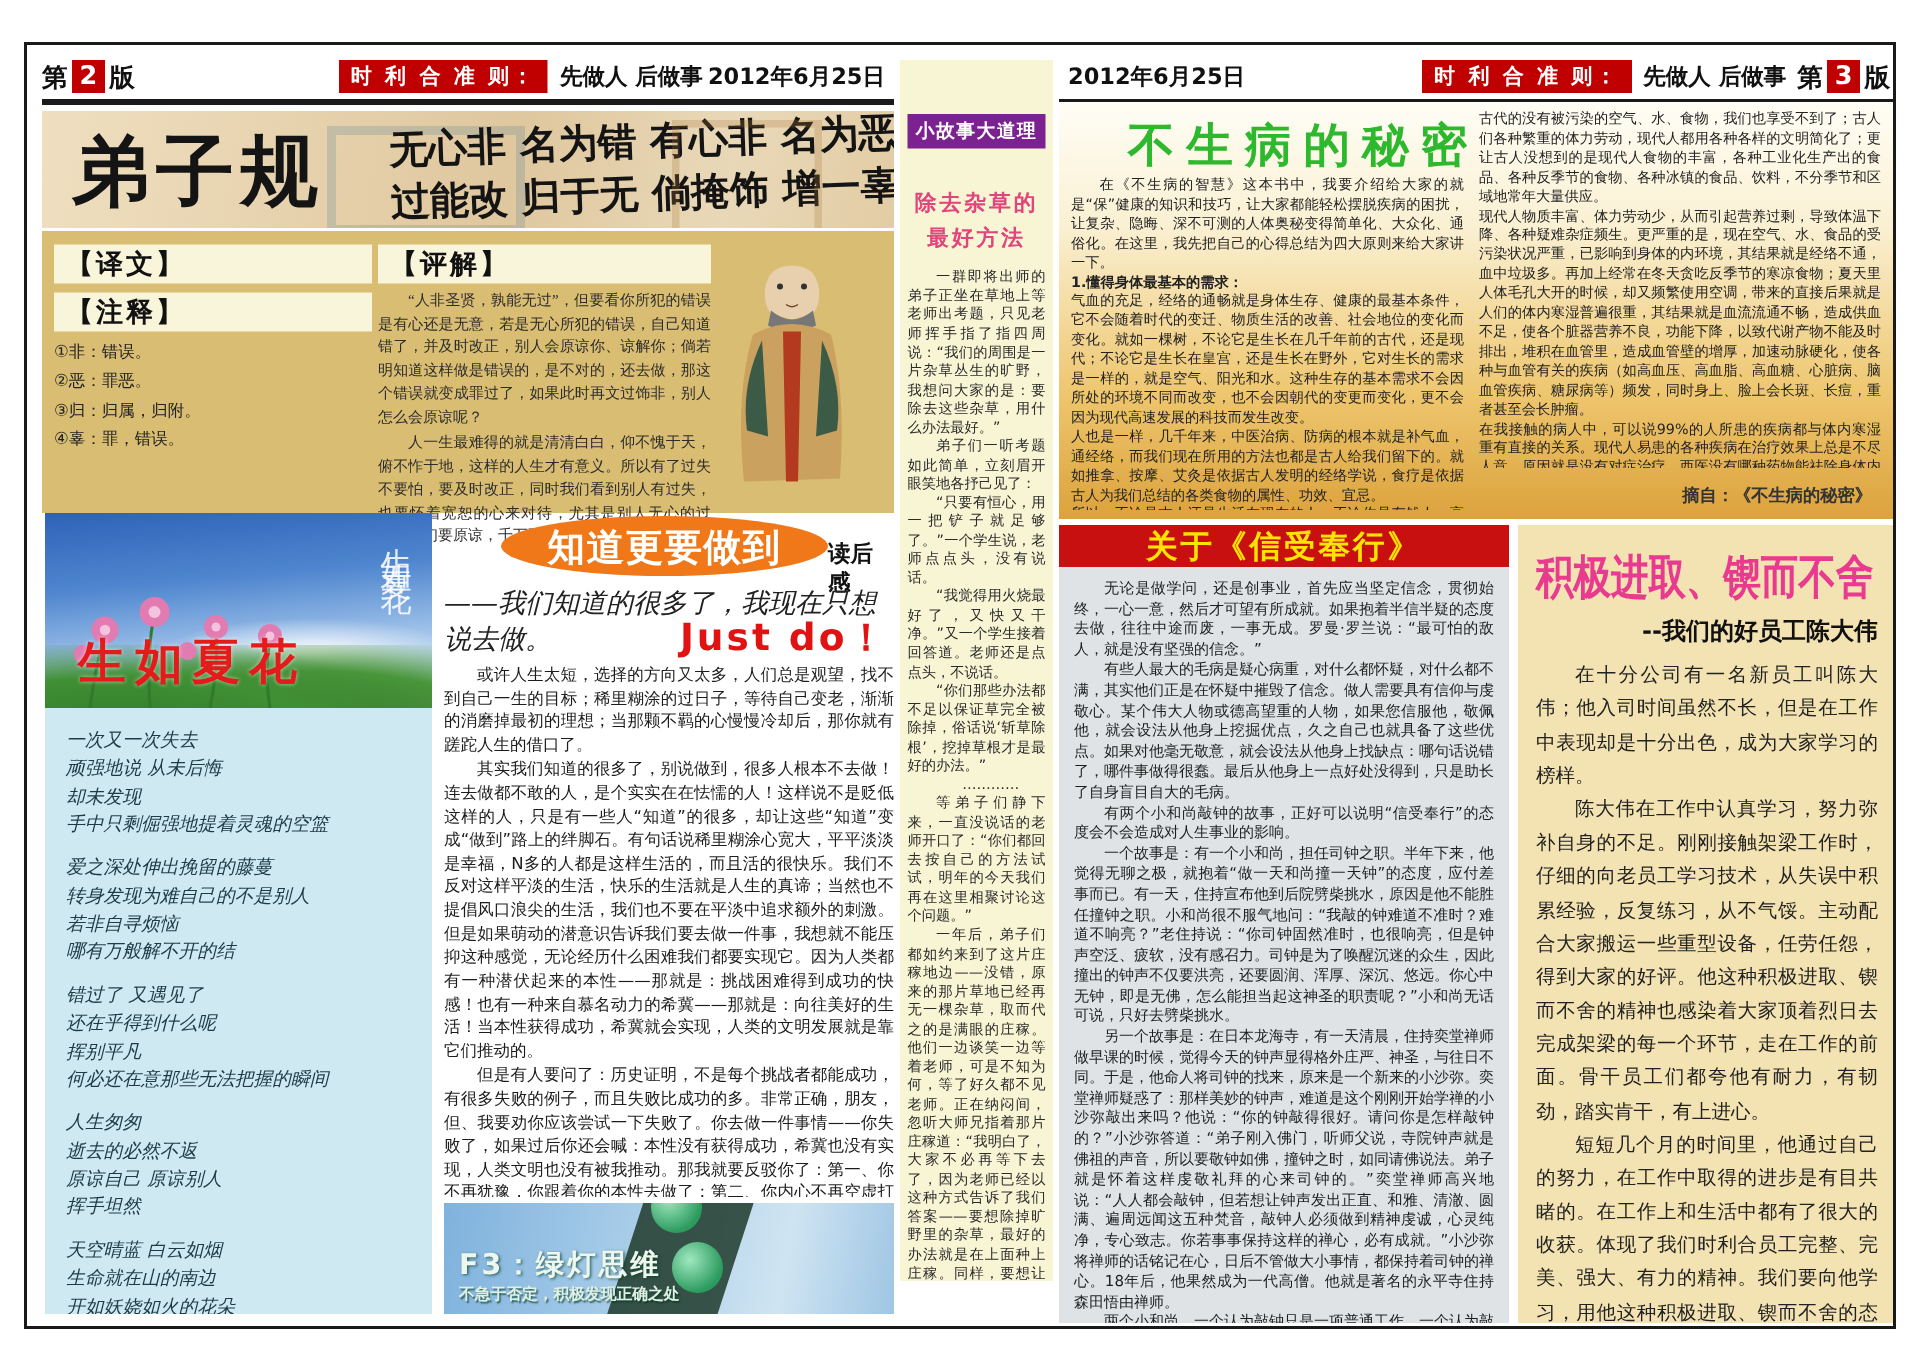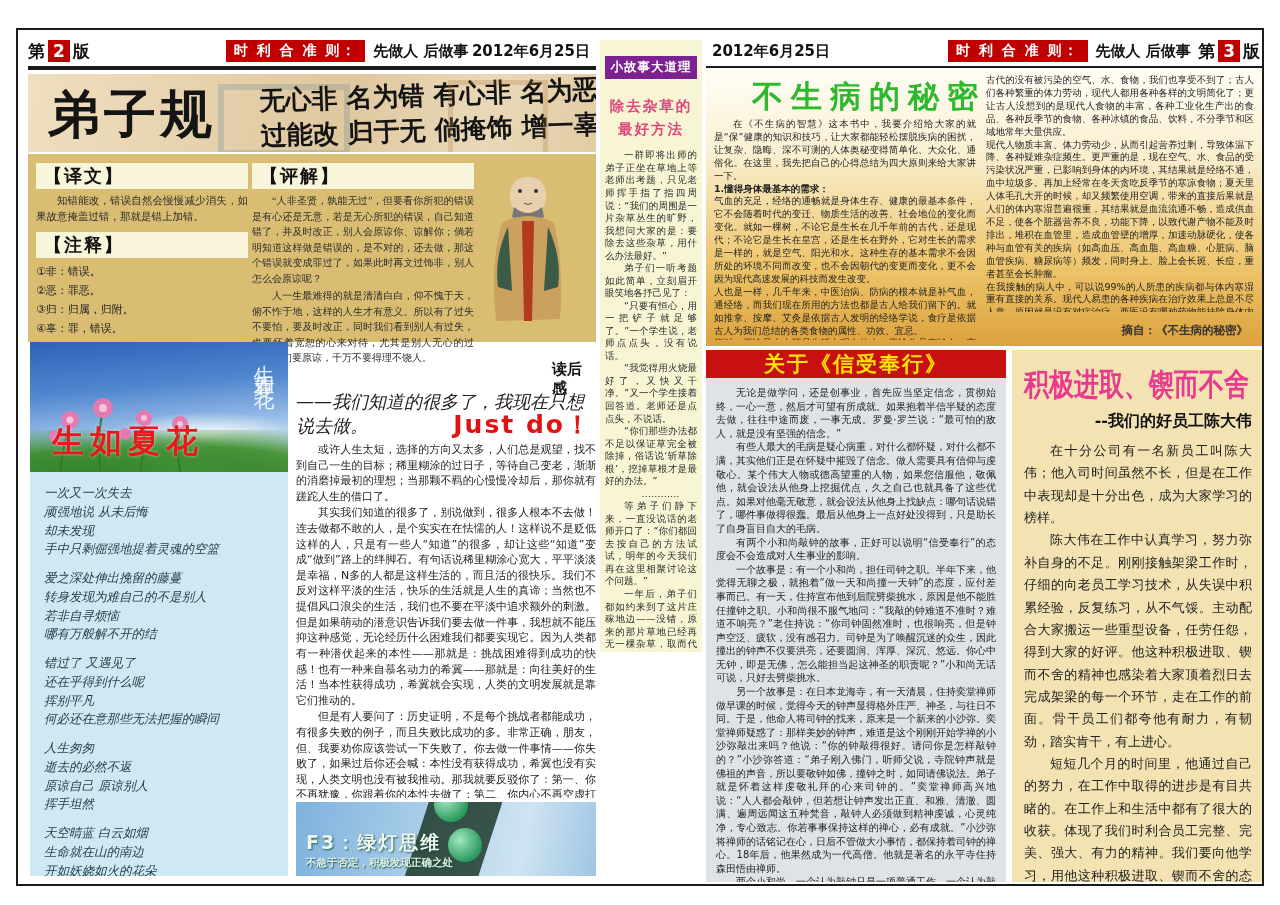--- a/index.html
+++ b/index.html
@@ -53,23 +53,23 @@
   .zd-slogan{position:absolute;right:4px;top:66px;font-size:25px;font-weight:bold;color:#e01212;letter-spacing:2px;}
   .zd-body{position:absolute;left:0;top:100px;width:300px;height:356px;overflow:hidden;font-size:11px;line-height:1.42;text-align:justify;color:#1c1c1c;}
   .zd-body p{margin:0 0 1px 0;text-indent:2em;}
   .zd-footer{position:absolute;left:0;top:460px;width:300px;height:74px;background:linear-gradient(100deg,#7fb2dd 0%,#a7cce8 40%,#cfe4f2 75%,#9fc6e4 100%);overflow:hidden;}
   .tl-housing{position:absolute;left:120px;top:-30px;width:70px;height:150px;background:#1f3a2a;border-radius:18px;transform:rotate(18deg);opacity:.85;}
   .tl-lens{position:absolute;border-radius:50%;background:radial-gradient(circle at 35% 35%,#9fe8c0,#2c9b5e 70%);}
   .zd-f3{position:absolute;left:10px;top:28px;font-size:19px;font-weight:bold;color:#eef7ee;text-shadow:1px 1px 2px rgba(0,60,40,.7);letter-spacing:2px;}
   .zd-f3sub{position:absolute;left:10px;top:54px;font-size:10.5px;font-weight:bold;color:#dff0e2;text-shadow:1px 1px 1px rgba(0,60,40,.7);}
 
   
-  .midstrip{position:absolute;left:600px;top:40px;width:102px;height:612px;background:#f8f5d5;box-sizing:border-box;padding:0 5px;overflow:hidden;}
+  .midstrip{position:absolute;left:600px;top:40px;width:102px;height:814px;background:#f8f5d5;box-sizing:border-box;padding:20px 5px;overflow:hidden;}
   .ms-badge{background:#7b2290;color:#fff;font-weight:bold;font-size:12.5px;text-align:center;padding:3px 0;margin-top:16px;letter-spacing:1px;}
-  .ms-title{margin-top:16px;text-align:center;font-weight:bold;font-size:14.5px;color:#e0457b;line-height:1.6;letter-spacing:2px;}
+  .ms-title{margin-top:26px;text-align:center;font-weight:bold;font-size:14.5px;color:#e0457b;line-height:1.6;letter-spacing:2px;}
   .ms-body{margin-top:8px;font-size:9.5px;line-height:1.32;text-align:justify;color:#2a2a2a;}
   .ms-body p{margin:0;text-indent:2em;}
 
   
   .page-right{position:absolute;left:706px;top:36px;width:556px;height:846px;}
   .busheng{position:absolute;top:32px;left:0;width:556px;height:278px;overflow:hidden;
     background:linear-gradient(180deg,#fffef6 0%,#faf0d2 30%,#eec66e 70%,#dca23c 100%);}
   .bs-title{position:absolute;left:46px;top:8px;font-size:31px;font-weight:bold;color:#2eb82e;letter-spacing:8px;}
   .bs-colL{position:absolute;left:8px;top:50px;width:262px;height:222px;overflow:hidden;font-size:9.5px;line-height:1.36;text-align:justify;color:#222;}
   .bs-colR{position:absolute;left:280px;top:6px;width:268px;height:238px;overflow:hidden;font-size:9.5px;line-height:1.36;text-align:justify;color:#222;}
@@ -114,21 +114,20 @@
       <div class="dz-verse">
         <div>无心非 名为错 有心非 名为恶</div>
         <div>过能改 归于无 倘掩饰 增一辜</div>
       </div>
     </div>
 
     <div class="tanbox">
       <div class="tb-col1">
         <div class="tb-bar">【译文】</div>
         <div class="tb-text">
-          <p>知错能改，错误自然会慢慢减少消失，如果故意掩盖过错，那就是错上加错。</p>
         </div>
         <div class="tb-bar" style="margin-top:6px;">【注释】</div>
         <div class="tb-notes">
           <div>①非：错误。</div>
           <div>②恶：罪恶。</div>
           <div>③归：归属，归附。</div>
           <div>④辜：罪，错误。</div>
         </div>
       </div>
       <div class="tb-col2">
@@ -202,20 +201,23 @@
         <p class="stanza">天空晴蓝 白云如烟
 生命就在山的南边
 开如妖娆如火的花朵
 随风跳跃 轻狂不知疲倦</p>
 
       </div>
 
     </div>
 
     <div class="zhidao">
+      <div class="zd-ellipse">
+        <span>知道更要做到</span>
+      </div>
       <div class="zd-tag">读后感</div>
       <div class="zd-sub">——我们知道的很多了，我现在只想说去做。</div>
       <div class="zd-slogan">Just do！</div>
       <div class="zd-body">
         <p>或许人生太短，选择的方向又太多，人们总是观望，找不到自己一生的目标；稀里糊涂的过日子，等待自己变老，渐渐的消磨掉最初的理想；当那颗不羁的心慢慢冷却后，那你就有蹉跎人生的借口了。</p>
         <p>其实我们知道的很多了，别说做到，很多人根本不去做！连去做都不敢的人，是个实实在在怯懦的人！这样说不是贬低这样的人，只是有一些人“知道”的很多，却让这些“知道”变成“做到”路上的绊脚石。有句话说稀里糊涂心宽大，平平淡淡是幸福，N多的人都是这样生活的，而且活的很快乐。我们不反对这样平淡的生活，快乐的生活就是人生的真谛；当然也不提倡风口浪尖的生活，我们也不要在平淡中追求额外的刺激。但是如果萌动的潜意识告诉我们要去做一件事，我想就不能压抑这种感觉，无论经历什么困难我们都要实现它。因为人类都有一种潜伏起来的本性——那就是：挑战困难得到成功的快感！也有一种来自慕名动力的希冀——那就是：向往美好的生活！当本性获得成功，希冀就会实现，人类的文明发展就是靠它们推动的。</p>
         <p>但是有人要问了：历史证明，不是每个挑战者都能成功，有很多失败的例子，而且失败比成功的多。非常正确，朋友，但、我要劝你应该尝试一下失败了。你去做一件事情——你失败了，如果过后你还会喊：本性没有获得成功，希冀也没有实现，人类文明也没有被我推动。那我就要反驳你了：第一、你不再犹豫，你跟着你的本性去做了；第二、你内心不再空虚打鼓，你离你的希冀近了一步；第三、你能直面失败，以前懦弱的你现在勇敢了；第四、顺便一提，失败是成功之母，你也推动了一点点文明发展呢。朋友你迈出的一步让你失去了一个怯懦，更让你得到了整个“世界”！</p>
 
       </div>
       <div class="zd-footer">

